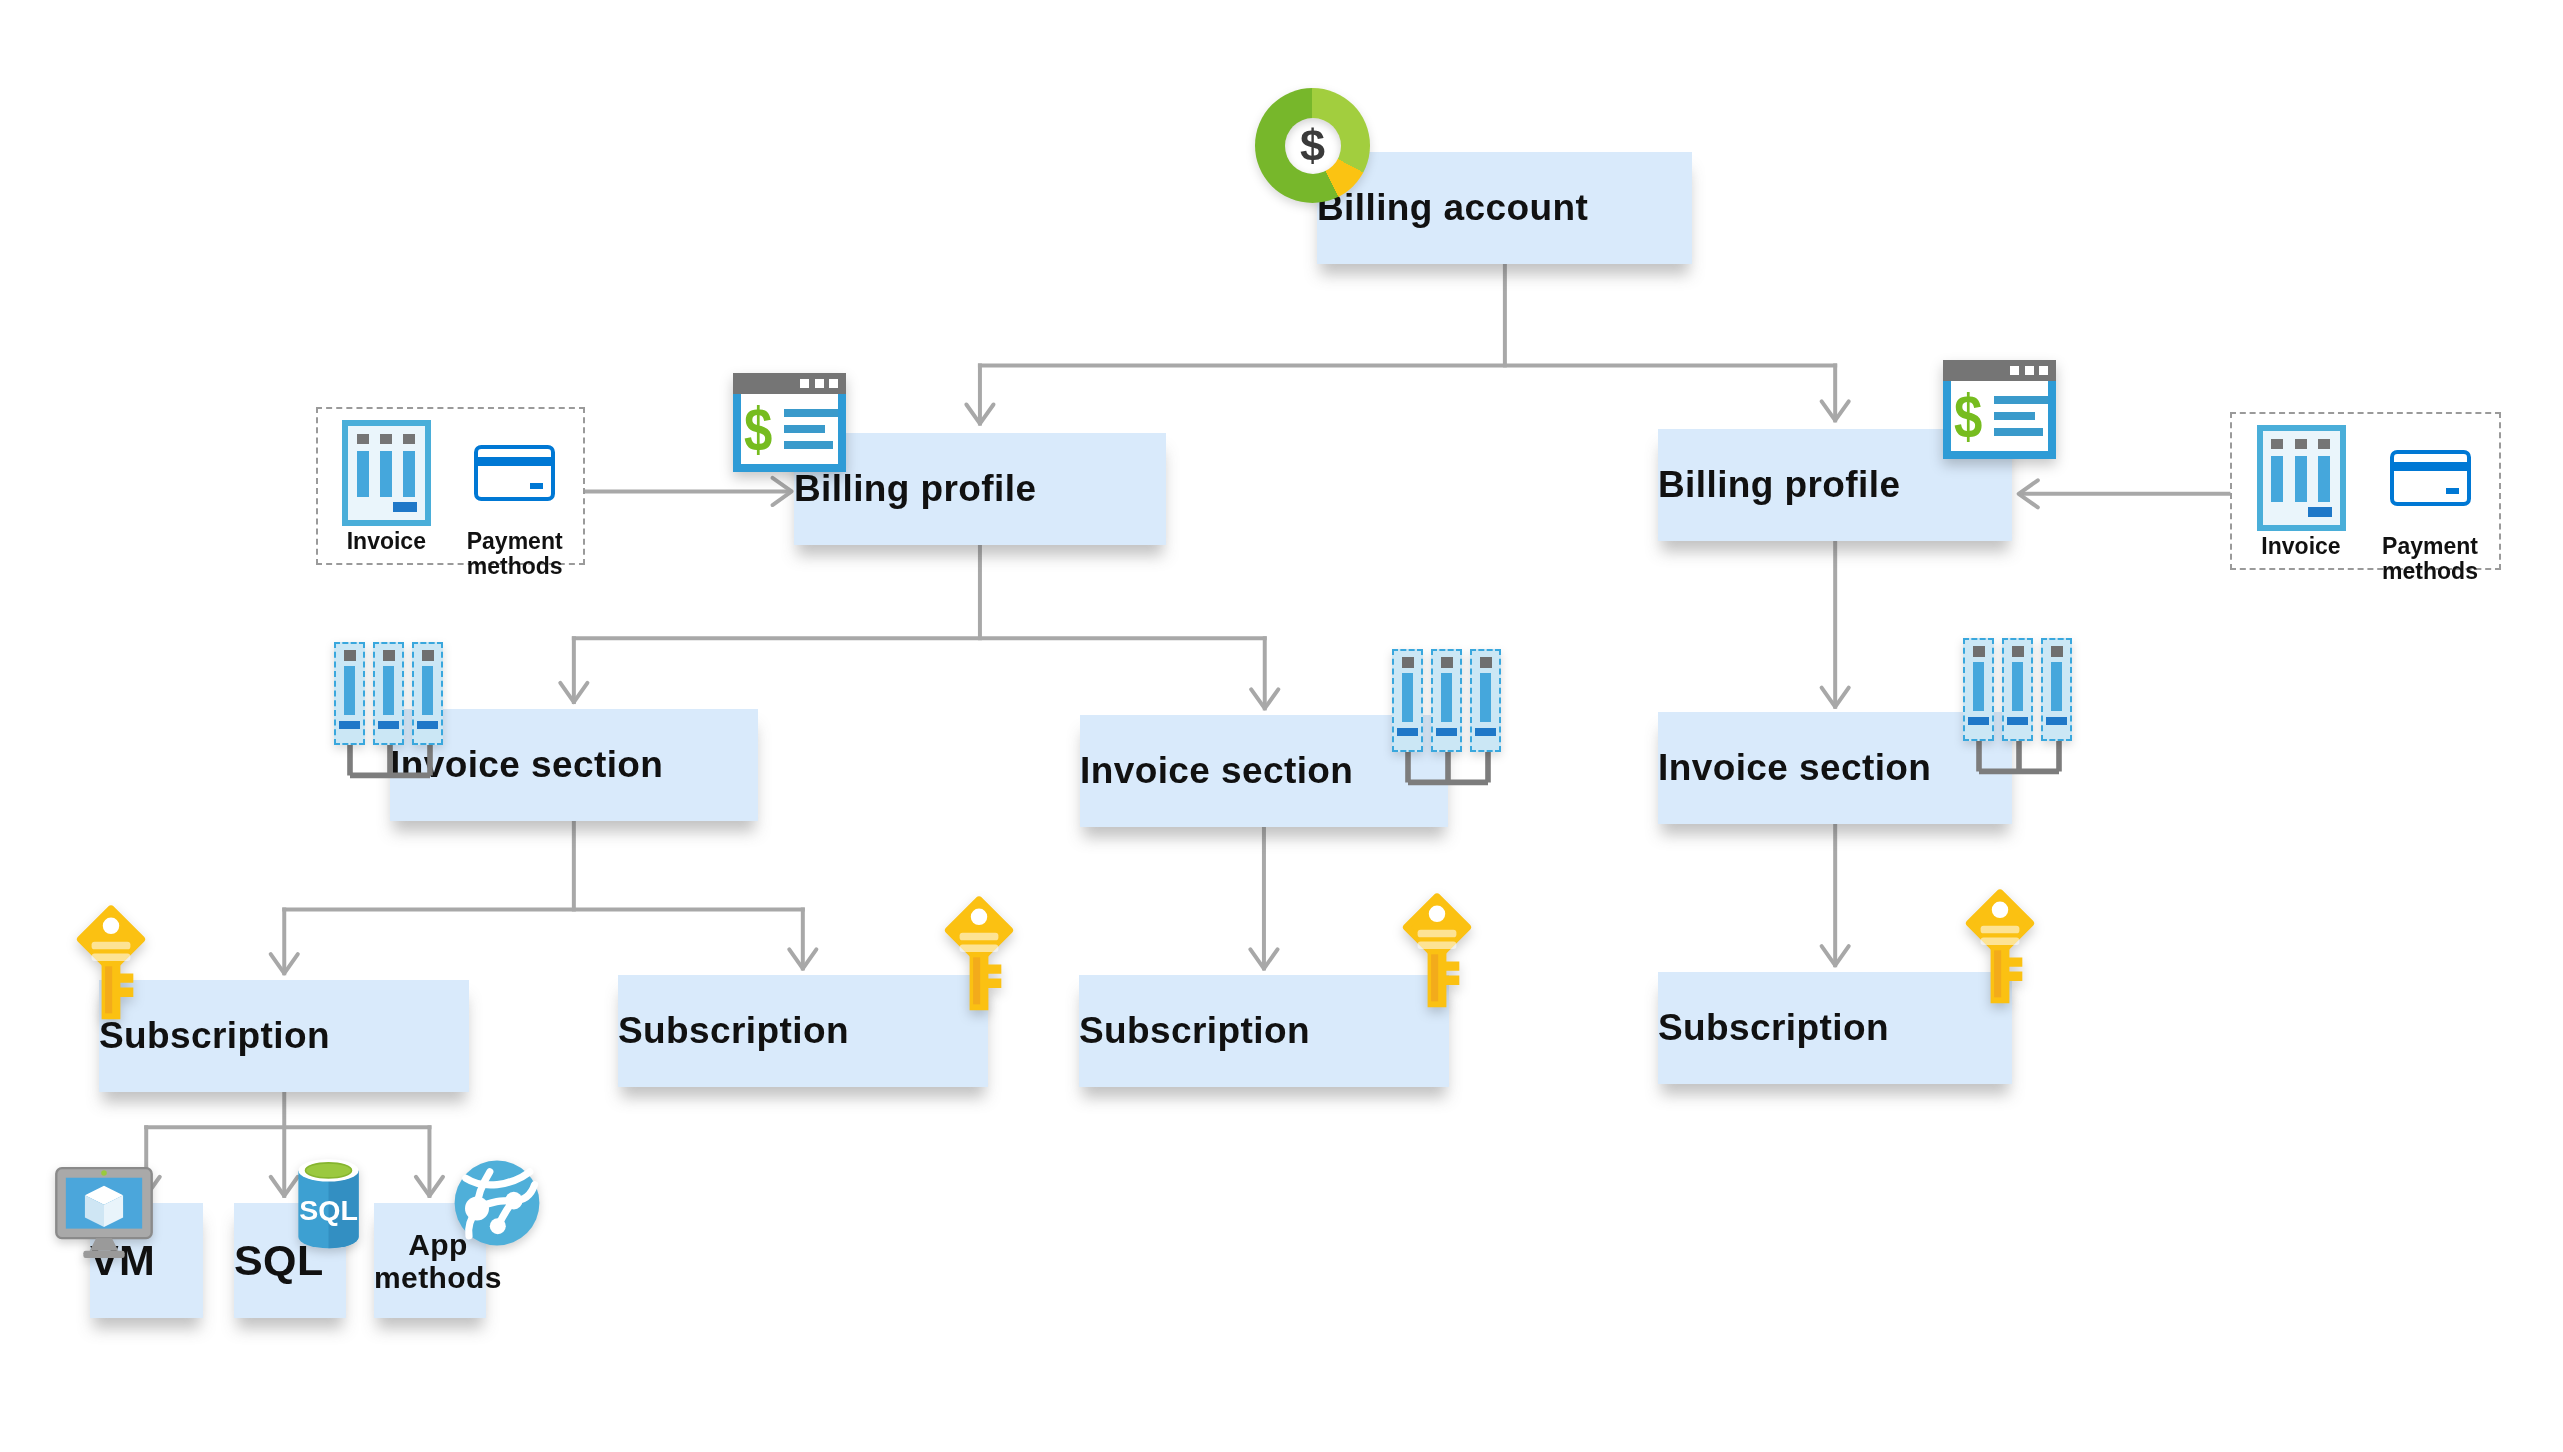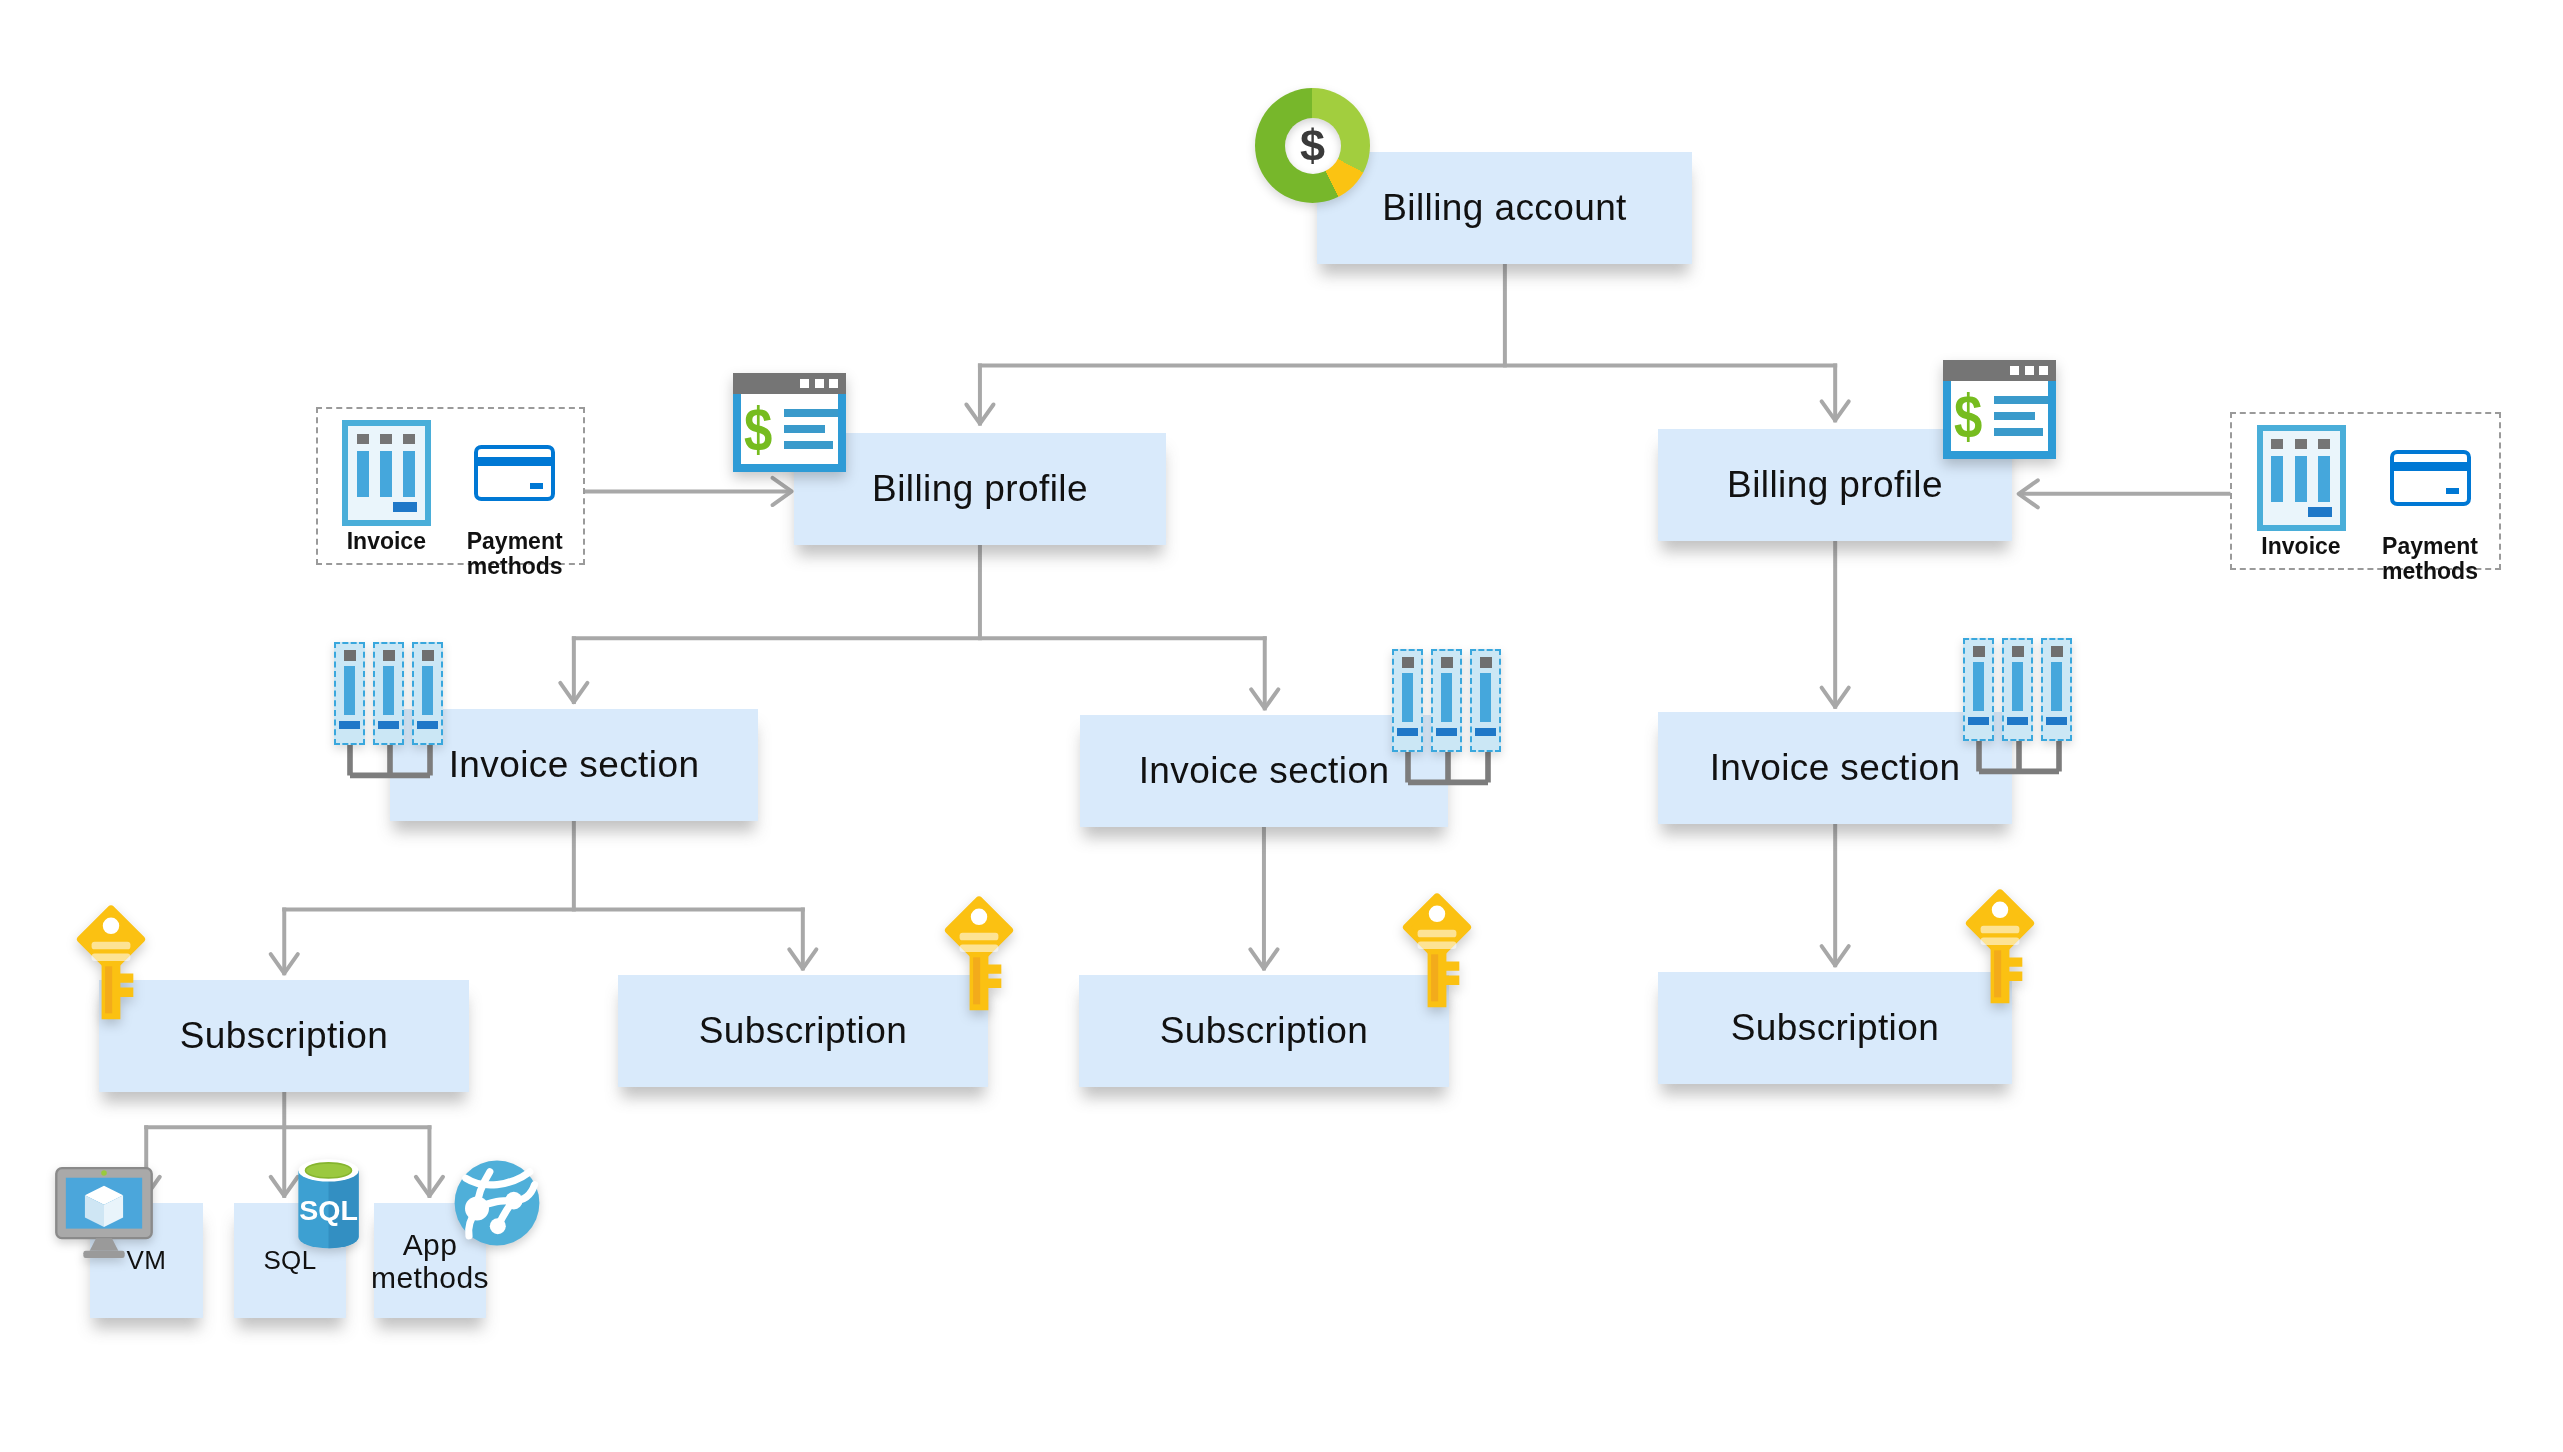--- a/index.html
+++ b/index.html
@@ -8,25 +8,25 @@
     font-family:"Liberation Sans","DejaVu Sans",sans-serif;color:var(--text,#111);
   }
   .stage{position:absolute;inset:0;}
   svg.connectors{position:absolute;left:0;top:0;z-index:1;}
   .conn{stroke:var(--connector,#A8A8A8);stroke-width:5;fill:none;stroke-linecap:square;}
   .chev{stroke:var(--connector,#A8A8A8);stroke-width:5;fill:none;stroke-linecap:round;stroke-linejoin:round;}
 
   
   .node{
     position:absolute;z-index:2;background:var(--box-fill,#D9EAFB);
-    display:flex;align-items:center;justify-content:center;text-align:center;
+    display:flex;align-items:center;justify-content:flex-start;text-align:center;
     box-shadow:0 14.4px 14.4px -3.2px rgba(80,80,80,.35);
-    font-size:37px;font-weight:400;letter-spacing:0.4px;
+    font-size:37px;font-weight:700;letter-spacing:0.4px;
   }
-  .node.res{font-size:26px;}
+  .node.res{font-size:43px;}
   .node.app{font-size:30px;line-height:1.1;}
 
   
   .dotted-group{
     position:absolute;z-index:2;border:2.4px dashed var(--dotted-border,#9A9A9A);
     display:flex;justify-content:space-evenly;align-items:flex-start;padding-top:12.8px;box-sizing:border-box;
   }
   .legend-item{display:flex;flex-direction:column;align-items:center;width:120px;}
   .legend-item .icon-slot{height:102px;display:flex;align-items:center;justify-content:center;}
   .legend-label{font-size:23px;font-weight:600;line-height:1.12;text-align:center;margin-top:4.8px;}

